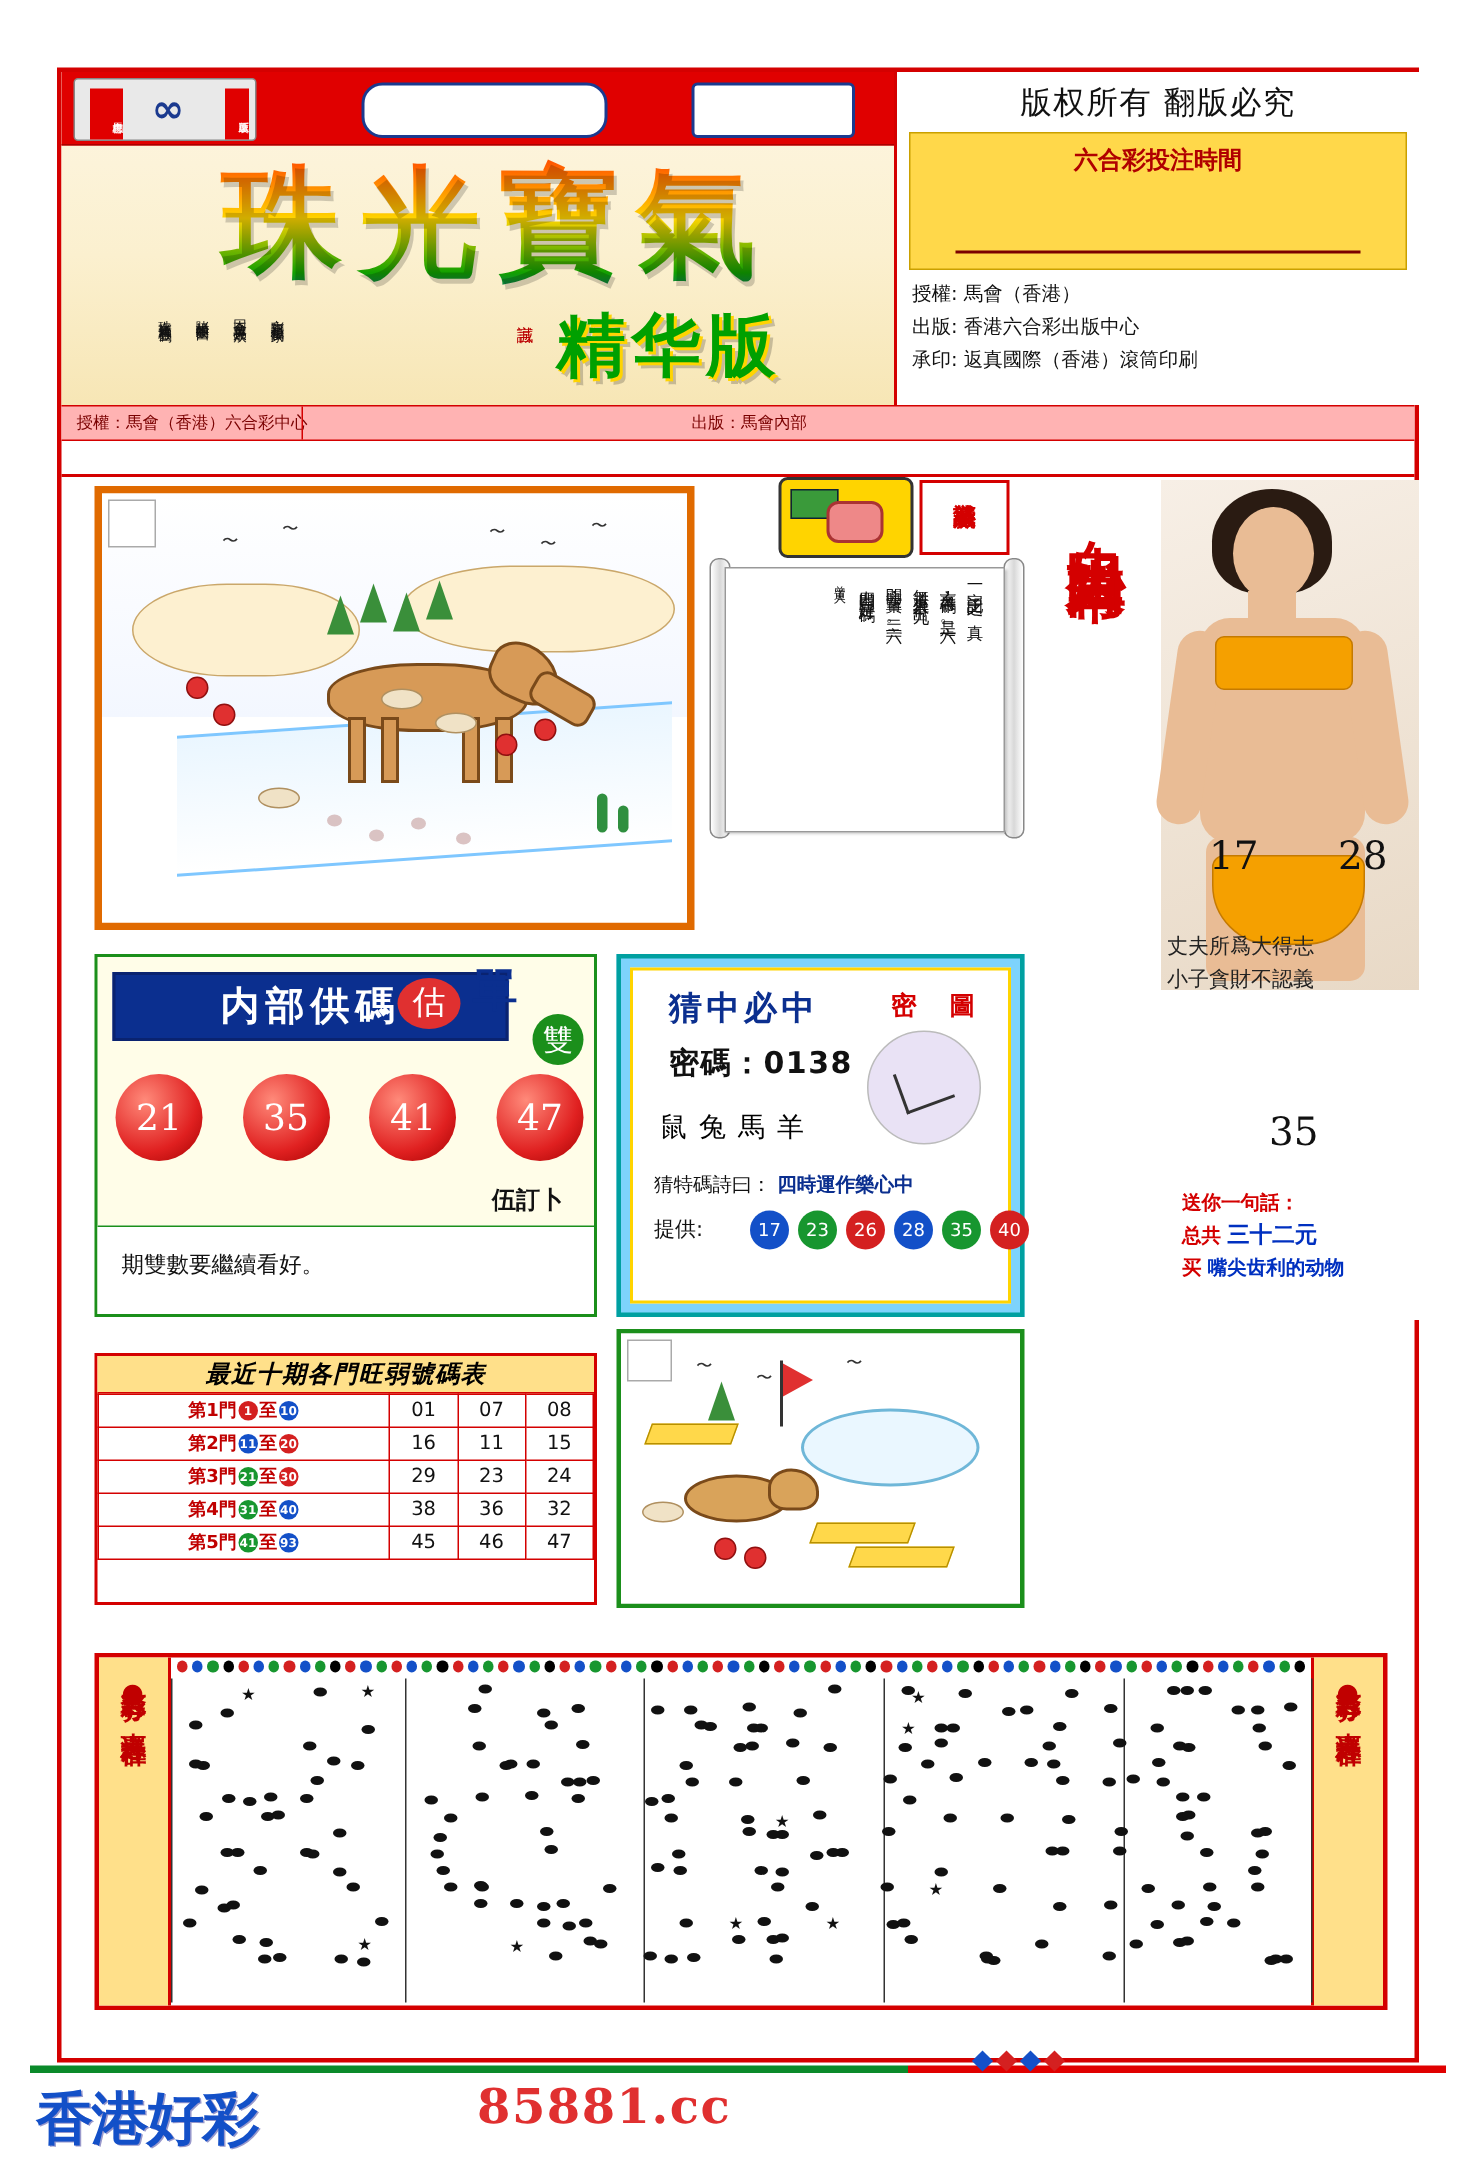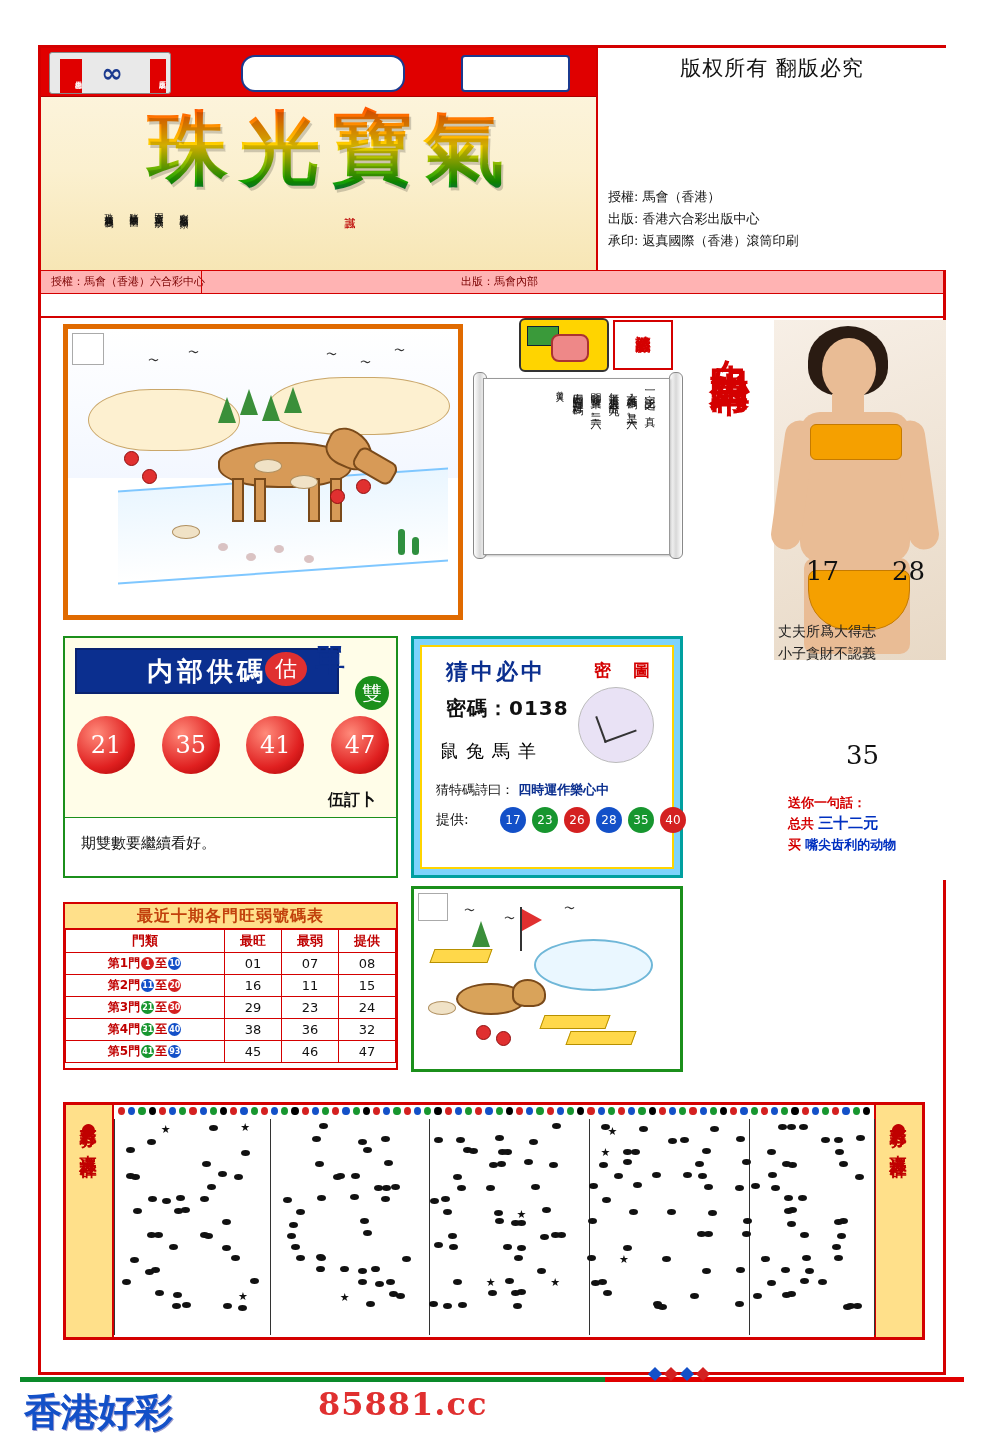--- a/index.html
+++ b/index.html
@@ -190,21 +190,21 @@
   .flag{position:absolute;left:108px;top:20px;width:0;height:0;border-left:20px solid #e03030;border-top:11px solid transparent;border-bottom:11px solid transparent;}
   .flagpole{position:absolute;left:106px;top:18px;width:2px;height:44px;background:#333;}
   .stampL2{position:absolute;left:4px;top:4px;width:28px;height:26px;border:1px solid #aaa;font-size:7px;text-align:center;}
 
   
   .tbl{
     position:absolute;left:22px;top:586px;width:335px;height:168px;
     border:2px solid #d40000;background:#fff;box-sizing:border-box;
   }
   .tbl-title{height:24px;background:#ffe08a;border-bottom:1px solid #d40000;text-align:center;
-    font-size:16px;font-weight:bold;color:#c2410c;line-height:24px;letter-spacing:1px;font-family:"DejaVu Serif",serif;}
+    font-size:16px;font-weight:bold;color:#000000;line-height:24px;letter-spacing:1px;font-family:"DejaVu Serif",serif;font-style:italic;}
   table.t{width:100%;border-collapse:collapse;font-size:12px;}
   table.t th{border:1px solid #d40000;color:#c00000;font-size:13px;padding:2px 0;font-weight:bold;}
   table.t td{border:1px solid #d40000;text-align:center;padding:2px 0;font-size:13px;color:#111;}
   table.t td.c0{color:#c00000;font-weight:bold;font-size:12px;white-space:nowrap;}
   .mini{display:inline-block;width:13px;height:13px;border-radius:50%;color:#fff;font-size:8px;line-height:13px;text-align:center;vertical-align:middle;margin:0 1px;}
   .m-red{background:#d42020;} .m-blue{background:#1350c8;text-align:center;} .m-green{background:#17962f;}
 
   
   .dots{
     position:absolute;left:22px;top:786px;width:862px;height:238px;
@@ -243,31 +243,36 @@
       <div class="topbar">
         <div class="logo-box">
           <span class="logo-tag">馬會標志</span>
           <span class="logo-knot">∞</span>
           <span class="logo-tag2">原裝正版</span>
         </div>
         <div class="wbox1"></div>
         <div class="wbox2"></div>
       </div>
       <div class="bigtitle">珠光寶氣</div>
+      <div class="subtitle">精华版</div>
       <div class="vcols">
         <span class="vcol">珠光寶氣尋靈碼</span>
         <span class="vcol">賭根炒去頭不回</span>
         <span class="vcol">因會至萬燕米炊</span>
         <span class="vcol">六彩賭思福萬家</span>
       </div>
       <div class="cheng">誠言</div>
     </div>
 
     <div class="hdr-right">
       <div class="copyright">版权所有 翻版必究</div>
+      <div class="betbox">
+        <div class="t">六合彩投注時間</div>
+        <div class="line"></div>
+      </div>
       <div class="pubinfo">
         <div>授權: 馬會（香港）</div>
         <div>出版: 香港六合彩出版中心</div>
         <div>承印: 返真國際（香港）滾筒印刷</div>
       </div>
     </div>
 
     <div class="redbar">
       <span class="a">授權：馬會（香港）六合彩中心</span>
       <span class="sep"></span>
@@ -437,26 +442,20 @@
       <div class="bar" style="left:154px;top:142px;width:64px;height:12px;"></div>
       <div class="apple" style="left:62px;top:136px;"></div>
       <div class="apple" style="left:82px;top:142px;"></div>
       <div class="rock" style="left:14px;top:112px;"></div>
     </div>
 
     <div class="tbl">
       <div class="tbl-title">最近十期各門旺弱號碼表</div>
       <table class="t">
         <tbody>
-            <tr>
-          <th>門類</th>
-          <th>最旺</th>
-          <th>最弱</th>
-          <th>提供</th>
-        </tr>
         <tr>
           <td class="c0"><span>第1門</span><span class="mini m-red">1</span>至<span class="mini m-blue">10</span></td>
           <td>01</td>
           <td>07</td>
           <td>08</td>
         </tr>
         <tr>
           <td class="c0"><span>第2門</span><span class="mini m-blue">11</span>至<span class="mini m-red">20</span></td>
           <td>16</td>
           <td>11</td>

